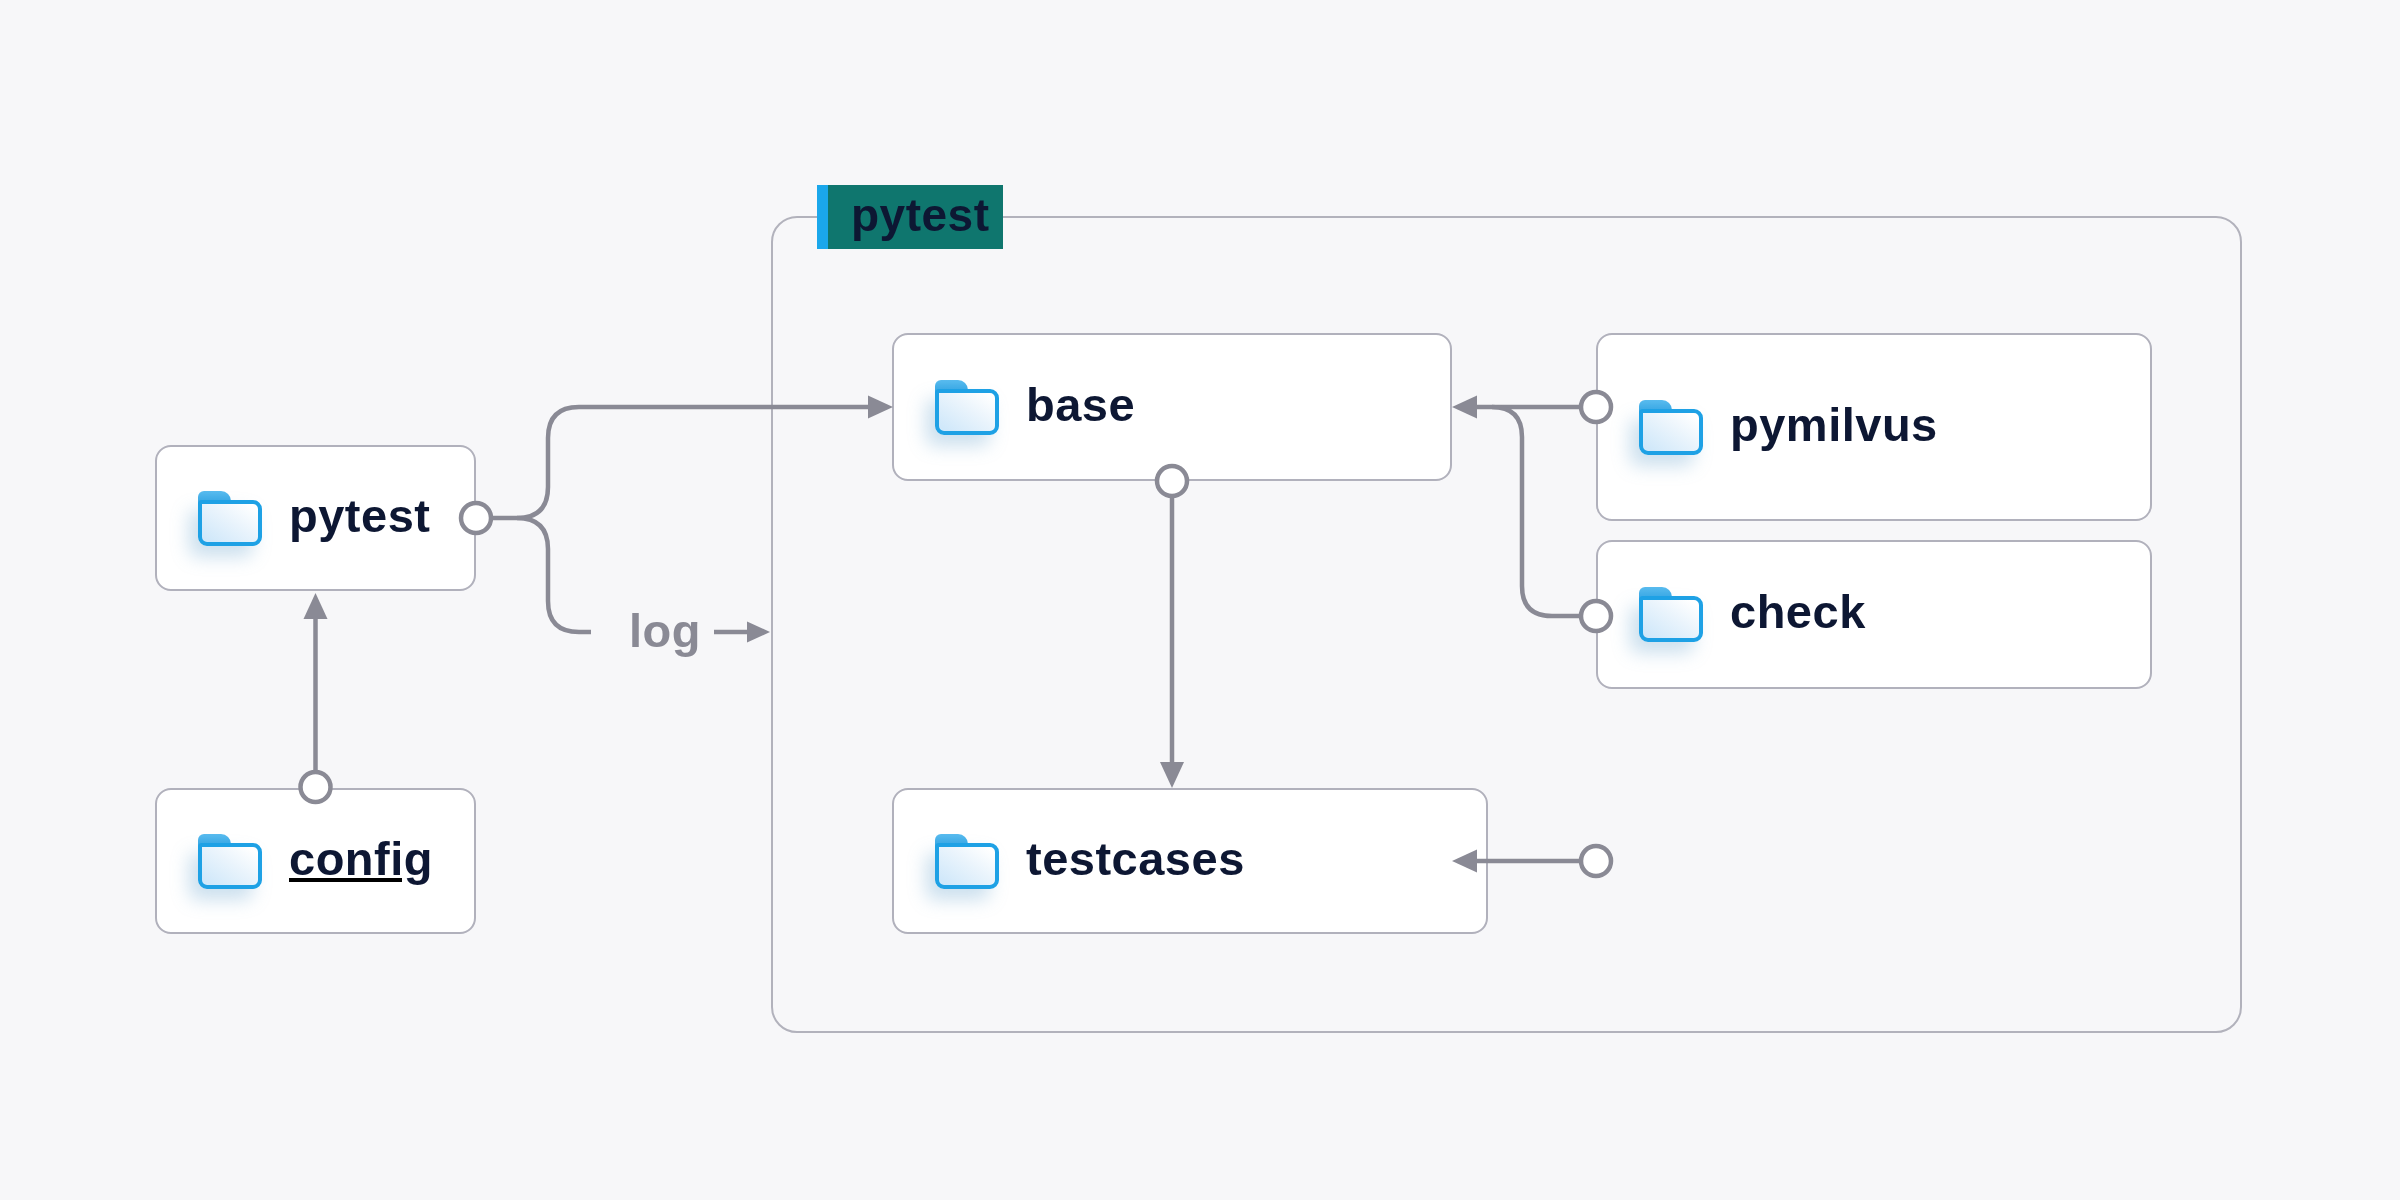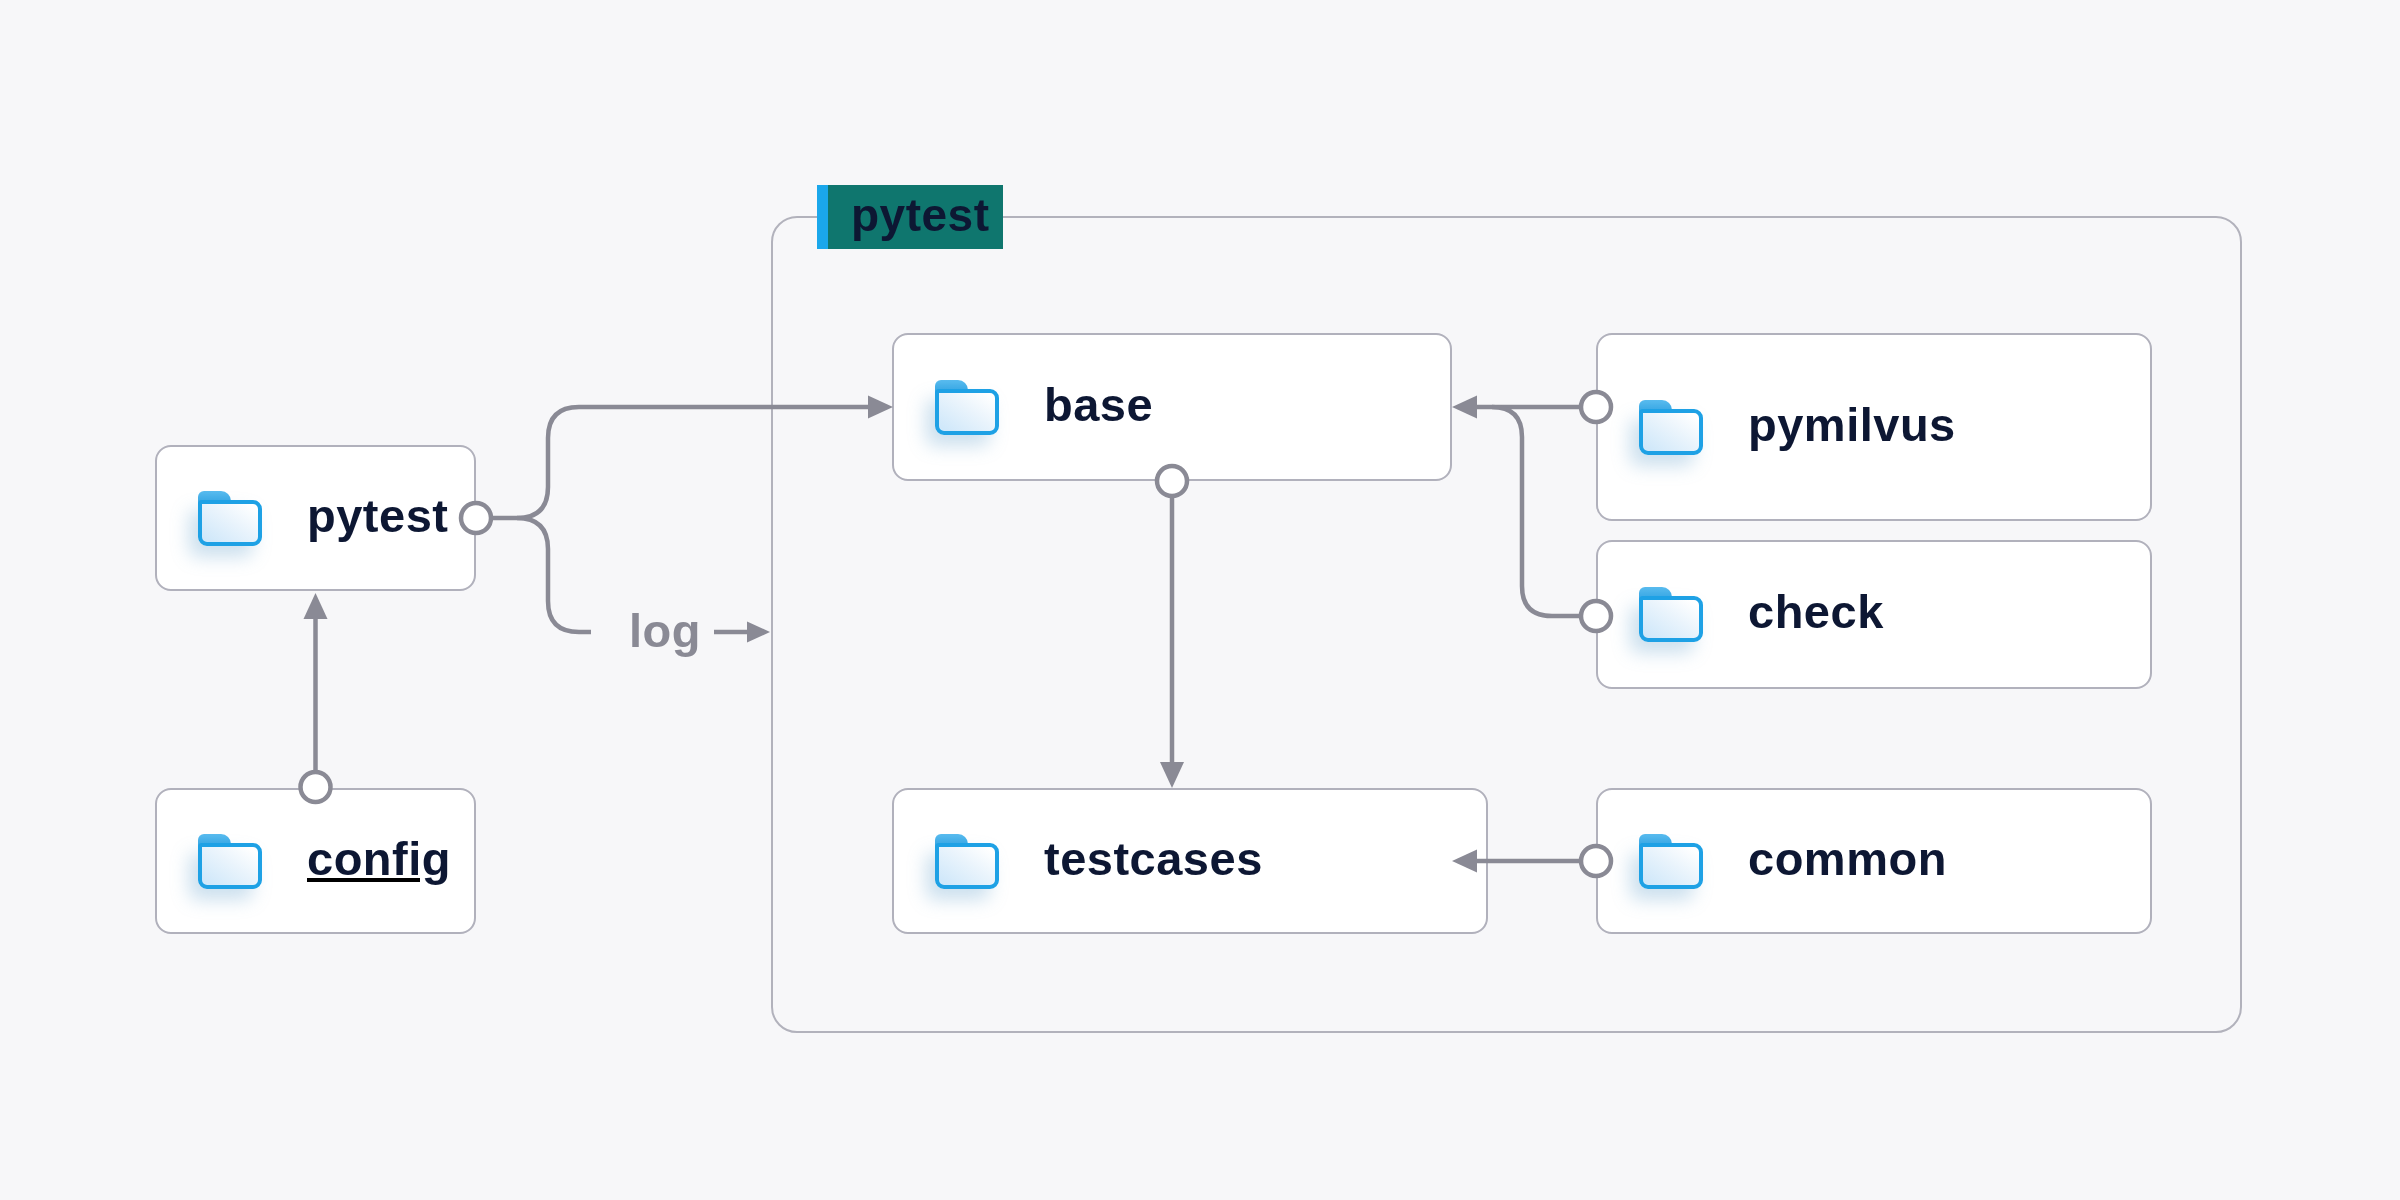--- a/index.html
+++ b/index.html
@@ -43,21 +43,21 @@
     padding-bottom: 4px;
   }
 
   
   .node {
     position: absolute;
     background: #ffffff;
     border: 2.5px solid #b1b1bc;
     border-radius: 16px;
     display: flex; align-items: center;
-    gap: 45px;
+    gap: 27px;
     padding-left: 41px;
     box-sizing: border-box;
     z-index: 2;
   }
   .node .label {
     font-size: 47px;
     font-weight: 600;
     letter-spacing: 0.5px;
     color: #0d1733;
     line-height: 1;
@@ -166,27 +166,20 @@
   </div>
 
   <div class="node n-testcases">
     <span class="folder">
         <span class="tab"></span>
         <span class="fbody"></span>
       </span>
     <span class="label">testcases</span>
   </div>
 
-  <div class="node n-common">
-    <span class="folder">
-        <span class="tab"></span>
-        <span class="fbody"></span>
-      </span>
-    <span class="label">common</span>
-  </div>
 
   <div class="edge-label">log</div>
 
   <svg class="wires" viewBox="0 0 2400 1200">
 
     <g>
       <path class="wire" d="M 315.5 771 L 315.5 617"></path>
       <path class="head" d="M 315.5 593 L 327.5 619 L 303.5 619 Z"></path>
       <circle class="dot" cx="315.5" cy="787" r="15"></circle>
     </g>

